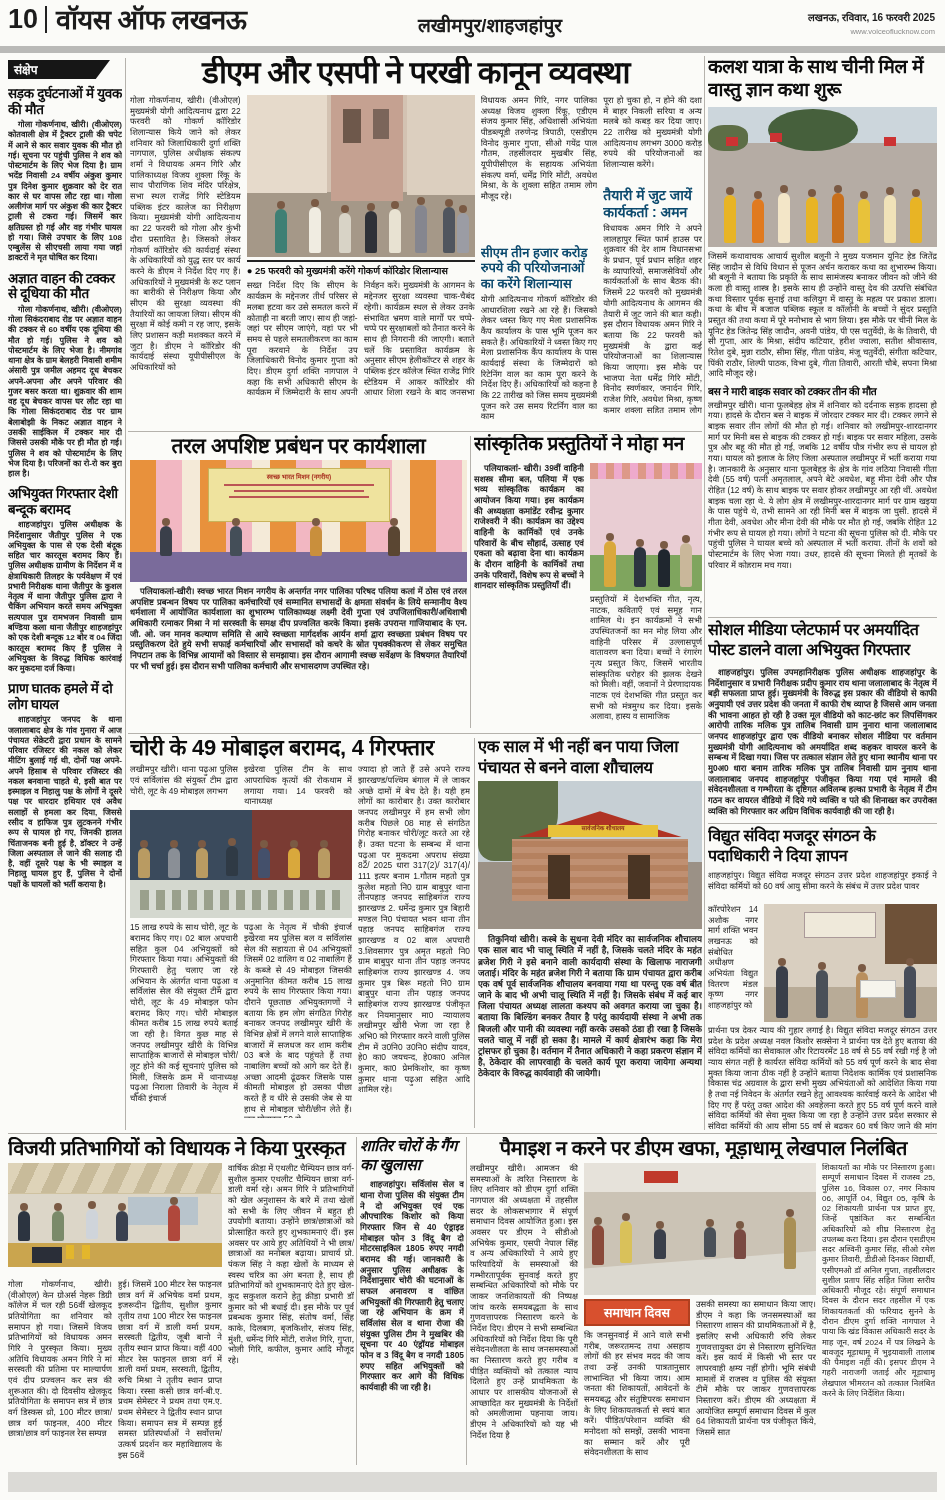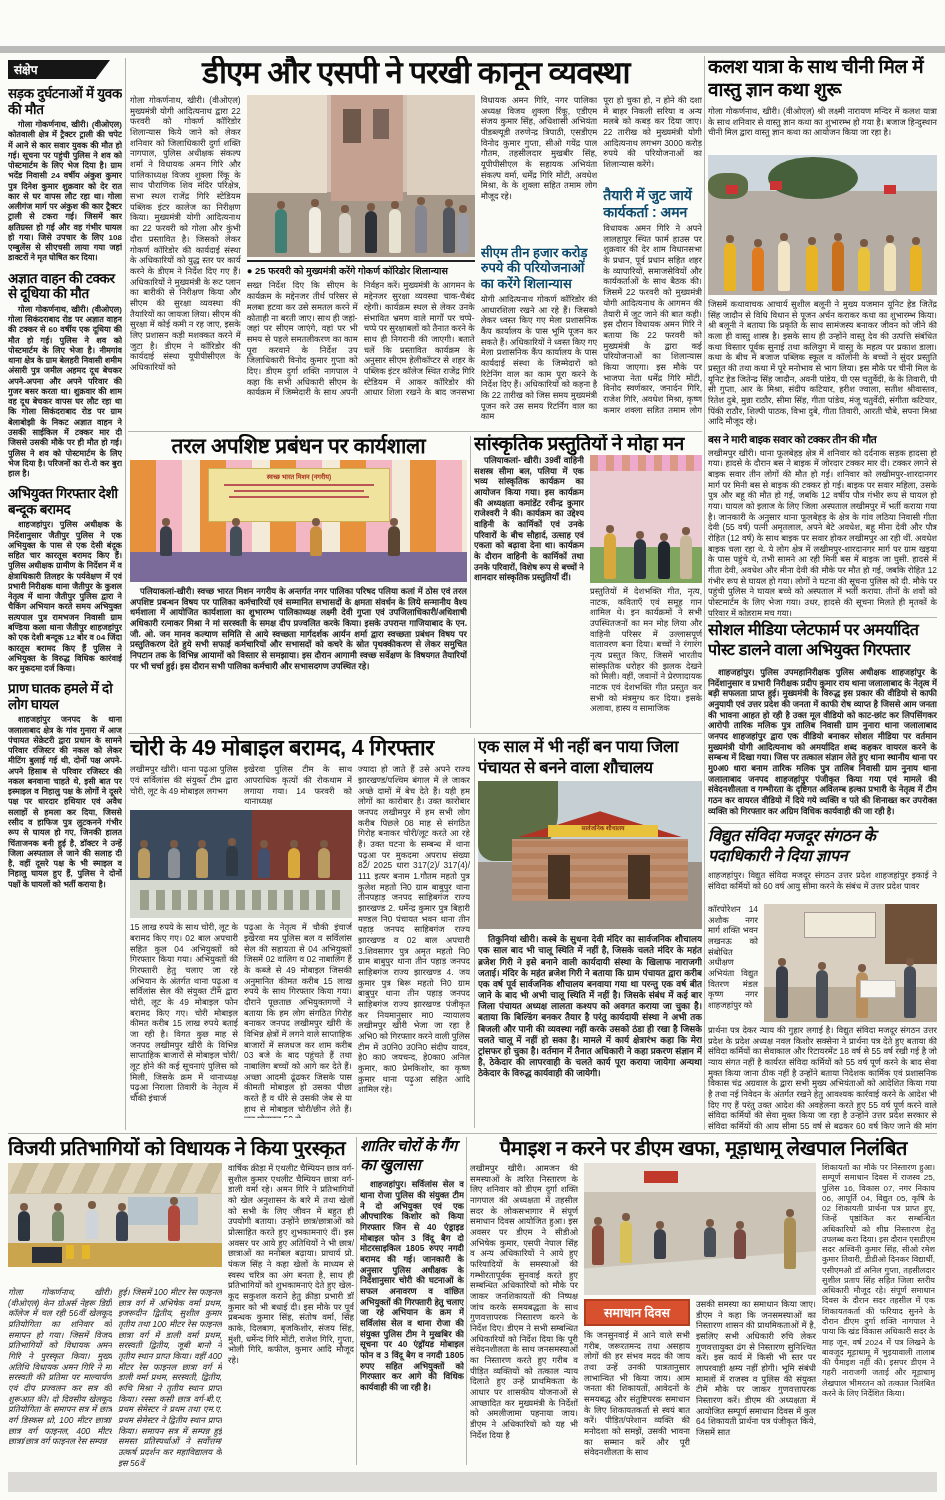--- a/index.html
+++ b/index.html
@@ -29,20 +29,27 @@
   .box-label{background:#d8502e;border:2px solid #b03f1f;color:#fff;font-weight:800;font-size:12.5px;
              text-align:center;padding:3px 2px;margin-bottom:4px;}
   .bstrip{background:#dbdad6;}
   .tinytxt{font-weight:700;color:#a32;line-height:1.1;text-align:center;}
 </style>
 </head>
 <body>
 
 <div class="page">
 
+  <div class="abs" style="left:0;top:0;width:945px;height:46px;">
+    <span class="abs" style="left:8px;top:6px;font-size:27px;font-weight:800;border-right:2px solid #222;padding-right:7px;line-height:1;">10</span>
+    <span class="abs" style="left:56px;top:7px;font-size:27px;font-weight:800;letter-spacing:-0.5px;line-height:1;">वॉयस ऑफ लखनऊ</span>
+    <span class="abs" style="left:320px;top:12px;width:340px;text-align:center;font-size:19px;font-weight:800;">लखीमपुर/शाहजहांपुर</span>
+    <span class="abs" style="right:10px;top:10px;font-size:10px;font-weight:700;">लखनऊ, रविवार, 16 फरवरी 2025</span>
+    <span class="abs" style="right:10px;top:27px;font-size:7.5px;color:#8a8a8a;">www.voiceoflucknow.com</span>
+  </div>
   <div class="abs" style="left:0;top:46px;width:945px;height:7px;background:#b9b9b7;"></div>
 
   <div class="abs clip leftflow" style="left:8px;top:60px;width:114px;height:1070px;">
     <div class="brief-box">संक्षेप</div>
     <div class="hd h-s">सड़क दुर्घटनाओं में युवक की मौत</div>
     <div class="body ind" style="font-size:8.1px;">गोला गोकर्णनाथ, खीरी। (वीओएल) कोतवाली क्षेत्र में ट्रैक्टर ट्राली की चपेट में आने से कार सवार युवक की मौत हो गई। सूचना पर पहुंची पुलिस ने शव को पोस्टमार्टम के लिए भेज दिया है। ग्राम भदेंड निवासी 24 वर्षीय अंकुश कुमार पुत्र दिनेश कुमार शुक्रवार को देर रात कार से घर वापस लौट रहा था। गोला अलीगंज मार्ग पर अंकुश की कार ट्रैक्टर ट्राली से टकरा गई। जिसमें कार क्षतिग्रस्त हो गई और वह गंभीर घायल हो गया। जिसे उपचार के लिए 108 एम्बुलेंस से सीएचसी लाया गया जहां डाक्टरों ने मृत घोषित कर दिया।</div>
     <div class="hd h-s">अज्ञात वाहन की टक्कर से दूधिया की मौत</div>
     <div class="body ind" style="font-size:8.1px;">गोला गोकर्णनाथ, खीरी। (वीओएल) गोला सिकंदराबाद रोड पर अज्ञात वाहन की टक्कर से 60 वर्षीय एक दूधिया की मौत हो गई। पुलिस ने शव को पोस्टमार्टम के लिए भेजा है। नीमगांव थाना क्षेत्र के ग्राम बेलहरी निवासी शमीम अंसारी पुत्र जमील अहमद दूध बेचकर अपने-अपना और अपने परिवार की गुजर बसर करता था। शुक्रवार की शाम वह दूध बेचकर वापस घर लौट रहा था कि गोला सिकंदराबाद रोड पर ग्राम बेलाबोझी के निकट अज्ञात वाहन ने उसकी साईकिल में टक्कर मार दी जिससे उसकी मौके पर ही मौत हो गई। पुलिस ने शव को पोस्टमार्टम के लिए भेज दिया है। परिजनों का रो-रो कर बुरा हाल है।</div>
     <div class="hd h-s">अभियुक्त गिरफ्तार देशी बन्दूक बरामद</div>
     <div class="body ind" style="font-size:8.1px;">शाहजहांपुर। पुलिस अधीक्षक के निर्देशानुसार जैतीपुर पुलिस ने एक अभियुक्त के पास से एक देसी बंदूक सहित चार कारतूस बरामद किए हैं। पुलिस अधीक्षक ग्रामीण के निर्देशन में व क्षेत्राधिकारी तिलहर के पर्यवेक्षण में एवं प्रभारी निरीक्षक थाना जैतीपुर के कुशल नेतृत्व में थाना जैतीपुर पुलिस द्वारा ने चैकिंग अभियान करते समय अभियुक्त सत्यपाल पुत्र रामभजन निवासी ग्राम बण्डिया कला थाना जैतीपुर शाहजहांपुर को एक देशी बन्दूक 12 बोर व 04 जिंदा कारतूस बरामद किए हैं पुलिस ने अभियुक्त के विरुद्ध विधिक कारंवाई कर मुकदमा दर्ज किया।</div>
@@ -105,21 +112,21 @@
       <div class="pn" style="left:30px;bottom:26px;background:#3a3f4a;"></div>
       <div class="pn" style="left:100px;bottom:26px;background:#444e58;"></div>
       <div class="pn" style="left:180px;bottom:26px;background:#c98f3c;"></div>
       <div class="pn" style="left:258px;bottom:26px;background:#5a4632;"></div>
     </div>
     <div class="body ind" style="margin-top:4px;height:140px;overflow:hidden;">पलियाकलां-खीरी। स्वच्छ भारत मिशन नगरीय के अन्तर्गत नगर पालिका परिषद पलिया कलां में ठोस एवं तरल अपशिष्ट प्रबन्धन विषय पर पालिका कर्मचारियों एवं सम्मानित सभासदों के क्षमता संवर्धन के लिये सन्मानीय वैश्य धर्मशाला में आयोजित कार्यशाला का शुभारम्भ पालिकाध्यक्ष लक्ष्मी देवी गुप्ता एवं उपजिलाधिकारी/अधिशाषी अधिकारी रत्नाकर मिश्रा ने मां सरस्वती के समक्ष दीप प्रज्वलित करके किया। इसके उपरान्त गाजियाबाद के एन. जी. ओ. जन मानव कल्याण समिति से आये स्वच्छता मार्गदर्शक आर्यन शर्मा द्वारा स्वच्छता प्रबंधन विषय पर प्रस्तुतिकरण देते हुये सभी सफाई कर्मचारियों और सभासदों को कचरे के स्रोत पृथक्कीकरण से लेकर समुचित निपटान तक के विभिन्न आयामों को विस्तार से समझाया। इस दौरान आगामी स्वच्छ सर्वेक्षण के विषयगत तैयारियों पर भी चर्चा हुई। इस दौरान सभी पालिका कर्मचारी और सभासदगण उपस्थित रहे।</div>
   </div>
 
   <div class="abs clip" style="left:474px;top:434px;width:228px;height:296px;">
     <div class="hd h-l" style="font-size:19px;">सांस्कृतिक प्रस्तुतियों ने मोहा मन</div>
-    <div class="flexr" style="margin-top:0;height:264px;">
+    <div class="flexr" style="margin-top:8px;height:264px;">
       <div class="col body ind" style="width:110px;height:264px;">पलियाकलां- खीरी। 39वीं वाहिनी सशस्त्र सीमा बल, पलिया में एक भव्य सांस्कृतिक कार्यक्रम का आयोजन किया गया। इस कार्यक्रम की अध्यक्षता कमांडेंट रवीन्द्र कुमार राजेश्वरी ने की। कार्यक्रम का उद्देश्य वाहिनी के कार्मिकों एवं उनके परिवारों के बीच सौहार्द, उत्साह एवं एकता को बढ़ावा देना था। कार्यक्रम के दौरान वाहिनी के कार्मिकों तथा उनके परिवारों, विशेष रूप से बच्चों ने शानदार सांस्कृतिक प्रस्तुतियाँ दीं।</div>
       <div style="width:112px;">
         <div class="photo" style="width:112px;height:128px;background:linear-gradient(180deg,#e9cdd3 0 72%,#7fa55e 72% 100%);">
           <div class="abs" style="left:0;top:0;width:112px;height:16px;background:repeating-linear-gradient(90deg,#d98,#d98 8px,#eac 8px 16px);"></div>
           <div class="pn" style="left:14px;background:#d9a83c;height:46px;"></div>
           <div class="pn" style="left:44px;background:#2c3440;height:40px;"></div>
           <div class="pn" style="left:68px;background:#1f262e;height:38px;"></div>
           <div class="pn" style="left:90px;background:#c9b79a;height:44px;"></div>
         </div>
         <div class="body" style="margin-top:3px;height:130px;overflow:hidden;">प्रस्तुतियों में देशभक्ति गीत, नृत्य, नाटक, कविताएँ एवं समूह गान शामिल थे। इन कार्यक्रमों ने सभी उपस्थितजनों का मन मोह लिया और वाहिनी परिसर में उल्लासपूर्ण वातावरण बना दिया। बच्चों ने रंगारंग नृत्य प्रस्तुत किए, जिसमें भारतीय सांस्कृतिक धरोहर की झलक देखने को मिली। वहीं, जवानों ने प्रेरणादायक नाटक एवं देशभक्ति गीत प्रस्तुत कर सभी को मंत्रमुग्ध कर दिया। इसके अलावा, हास्य व सामाजिक</div>
@@ -165,21 +172,20 @@
         <div class="tinytxt" style="font-size:6px;color:#8a2a1a;">सार्वजनिक शौचालय</div>
       </div>
       <div class="abs" style="left:70px;top:74px;width:22px;height:44px;background:#4a3524;"></div>
       <div class="abs" style="left:150px;top:74px;width:22px;height:44px;background:#4a3524;"></div>
     </div>
     <div class="body ind" style="margin-top:5px;height:220px;overflow:hidden;font-size:8.8px;">तिकुनियां खीरी। कस्बे के सुधना देवी मंदिर का सार्वजनिक शौचालय एक साल बाद भी चालू स्थिति में नहीं है, जिसके चलते मंदिर के महंत ब्रजेश गिरी ने इसे बनाने वाली कार्यदायी संस्था के खिलाफ नाराजगी जताई। मंदिर के महंत ब्रजेश गिरी ने बताया कि ग्राम पंचायत द्वारा करीब एक वर्ष पूर्व सार्वजनिक शौचालय बनवाया गया था परन्तु एक वर्ष बीत जाने के बाद भी अभी चालू स्थिति में नहीं है। जिसके संबंध में कई बार जिला पंचायत अध्यक्ष लालता कश्यप को अवगत कराया जा चुका है। बताया कि बिल्डिंग बनकर तैयार है परंतु कार्यदायी संस्था ने अभी तक बिजली और पानी की व्यवस्था नहीं करके उसको ठंडा ही रखा है जिसके चलते चालू में नहीं हो सका है। मामले में कार्य क्षेत्रारंभ कहा कि मेरा ट्रांसफर हो चुका है। वर्तमान में तैनात अधिकारी ने कहा प्रकरण संज्ञान में है, ठेकेदार की लापरवाही के चलते कार्य पूरा कराया जायेगा अन्यथा ठेकेदार के विरुद्ध कार्यवाही की जायेगी।</div>
   </div>
 
   <div class="abs clip" style="left:708px;top:56px;width:229px;height:560px;">
     <div class="hd" style="font-size:19px;line-height:1.2;height:48px;overflow:hidden;">कलश यात्रा के साथ चीनी मिल में वास्तु ज्ञान कथा शुरू</div>
-    <div class="body" style="height:46px;overflow:hidden;margin-top:2px;">गोला गोकर्णनाथ, खीरी। (वीओएल) श्री लक्ष्मी नारायण मन्दिर में कलश यात्रा के साथ शनिवार से वास्तु ज्ञान कथा का शुभारम्भ हो गया है। बजाज हिन्दुस्थान चीनी मिल द्वारा वास्तु ज्ञान कथा का आयोजन किया जा रहा है।</div>
     <div class="photo" style="width:229px;height:140px;margin-top:3px;background:linear-gradient(180deg,#ccd6dc 0 26%,#b5aca4 26% 100%);">
       <div class="abs" style="left:60px;top:2px;width:90px;height:42px;background:#46603c;border-radius:50%;"></div>
       <div class="abs" style="left:0;top:18px;width:40px;height:26px;background:#5d6e46;border-radius:40%;"></div>
       <div class="abs" style="left:18px;top:30px;width:12px;height:9px;background:#c33;"></div>
       <div class="abs" style="left:62px;top:26px;width:12px;height:9px;background:#c33;"></div>
       <div class="abs" style="left:176px;top:30px;width:12px;height:9px;background:#c33;"></div>
       <div class="pn" style="left:16px;background:#e8b425;height:48px;"></div>
       <div class="pn" style="left:44px;background:#e07a1f;height:44px;"></div>
       <div class="pn" style="left:70px;background:#f3e6c8;height:50px;"></div>
       <div class="pn" style="left:98px;background:#e8b425;height:46px;"></div>
@@ -192,21 +198,21 @@
     <div class="hd" style="font-size:10.5px;margin:3px 0 2px 0;">बस ने मारी बाइक सवार को टक्कर तीन की मौत</div>
     <div class="body" style="height:168px;overflow:hidden;">लखीमपुर खीरी। थाना फूलबेहड़ क्षेत्र में शनिवार को दर्दनाक सड़क हादसा हो गया। हादसे के दौरान बस ने बाइक में जोरदार टक्कर मार दी। टक्कर लगने से बाइक सवार तीन लोगों की मौत हो गई। शनिवार को लखीमपुर-शारदानगर मार्ग पर मिनी बस से बाइक की टक्कर हो गई। बाइक पर सवार महिला, उसके पुत्र और बहू की मौत हो गई, जबकि 12 वर्षीय पौत्र गंभीर रूप से घायल हो गया। घायल को इलाज के लिए जिला अस्पताल लखीमपुर में भर्ती कराया गया है। जानकारी के अनुसार थाना फूलबेहड़ के क्षेत्र के गांव लठिया निवासी गीता देवी (55 वर्ष) पत्नी अमृतलाल, अपने बेटे अवधेश, बहू मीना देवी और पौत्र रोहित (12 वर्ष) के साथ बाइक पर सवार होकर लखीमपुर आ रही थीं. अवधेश बाइक चला रहा थे. ये लोग क्षेत्र में लखीमपुर-शारदानगर मार्ग पर ग्राम खइया के पास पहुंचे थे, तभी सामने आ रही मिनी बस में बाइक जा घुसी. हादसे में गीता देवी, अवधेश और मीना देवी की मौके पर मौत हो गई, जबकि रोहित 12 गंभीर रूप से घायल हो गया। लोगों ने घटना की सूचना पुलिस को दी. मौके पर पहुंची पुलिस ने घायल बच्चे को अस्पताल में भर्ती कराया. तीनों के शवों को पोस्टमार्टम के लिए भेजा गया। उधर, हादसे की सूचना मिलते ही मृतकों के परिवार में कोहराम मच गया।</div>
   </div>
 
   <div class="abs clip" style="left:708px;top:620px;width:229px;height:202px;">
     <div class="hd h-m" style="font-size:16px;line-height:1.25;height:44px;overflow:hidden;">सोशल मीडिया प्लेटफार्म पर अमर्यादित पोस्ट डालने वाला अभियुक्त गिरफ्तार</div>
     <div class="body ind" style="margin-top:3px;height:150px;overflow:hidden;">शाहजहांपुर। पुलिस उपमहानिरीक्षक पुलिस अधीक्षक शाहजहांपुर के निर्देशानुसार व प्रभारी निरीक्षक प्रदीप कुमार राय थाना जलालाबाद के नेतृत्व में बड़ी सफलता प्राप्त हुई। मुख्यमंत्री के विरुद्ध इस प्रकार की वीडियो से काफी अनुयायी एवं उत्तर प्रदेश की जनता में काफी रोष व्याप्त है जिससे आम जनता की भावना आहत हो रही है उक्त मूल वीडियो को काट-छांट कर लिपसिंगकर आरोपी तारिक मलिक पुत्र तालिब निवासी ग्राम नुनारा थाना जलालाबाद जनपद शाहजहांपुर द्वारा एक वीडियो बनाकर सोशल मीडिया पर वर्तमान मुख्यमंत्री योगी आदित्यनाथ को अमर्यादित शब्द कहकर वायरल करने के सम्बन्ध में दिखा गया। जिस पर तत्काल संज्ञान लेते हुए थाना स्थानीय थाना पर मु0अ0 धारा बनाम तारिक मलिक पुत्र तालिब निवासी ग्राम नुनाय थाना जलालाबाद जनपद शाहजहांपुर पंजीकृत किया गया एवं मामले की संवेदनशीलता व गम्भीरता के दृष्टिगत अविलम्ब हल्का प्रभारी के नेतृत्व में टीम गठन कर वायरल वीडियो में दिये गये व्यक्ति व पते की शिनाख्त कर उपरोक्त व्यक्ति को गिरफ्तार कर अग्रिम विधिक कार्यवाही की जा रही है।</div>
   </div>
 
   <div class="abs clip" style="left:708px;top:826px;width:229px;height:304px;">
-    <div class="hd h-m" style="font-size:16px;line-height:1.25;height:42px;overflow:hidden;font-style:italic;">विद्युत संविदा मजदूर संगठन के पदाधिकारी ने दिया ज्ञापन</div>
+    <div class="hd h-m" style="font-size:16px;line-height:1.25;height:42px;overflow:hidden;">विद्युत संविदा मजदूर संगठन के पदाधिकारी ने दिया ज्ञापन</div>
     <div class="body" style="height:32px;overflow:hidden;margin-top:2px;">शाहजहांपुर। विद्युत संविदा मजदूर संगठन उत्तर प्रदेश शाहजहांपुर इकाई ने संविदा कर्मियों को 60 वर्ष आयु सीमा करने के संबंध में उत्तर प्रदेश पावर</div>
     <div class="flexr" style="height:118px;margin-top:2px;">
       <div class="col body" style="width:50px;height:118px;">कॉरपोरेशन 14 अशोक नगर मार्ग शक्ति भवन लखनऊ को संबोधित अधीक्षण अभियंता विद्युत वितरण मंडल कृष्ण नगर शाहजहांपुर को</div>
       <div class="photo" style="width:173px;height:118px;background:linear-gradient(180deg,#d9cfc0 0 70%,#b8ab97 70% 100%);">
         <div class="abs" style="right:0;top:0;width:52px;height:60px;background:#6e5138;"></div>
         <div class="abs" style="left:40px;top:8px;width:70px;height:24px;background:#efe9da;border:1px solid #a99;"></div>
         <div class="pn" style="left:12px;background:#3a3f4a;height:52px;"></div>
         <div class="pn" style="left:52px;background:#4a5058;height:48px;"></div>
         <div class="pn" style="left:92px;background:#b98f5e;height:46px;"></div>
         <div class="pn" style="left:140px;background:#474d59;height:52px;"></div>
@@ -226,21 +232,21 @@
           <div class="pn" style="left:10px;bottom:26px;background:#2c3440;"></div>
           <div class="pn" style="left:44px;bottom:26px;background:#7a8a6a;"></div>
           <div class="pn" style="left:78px;bottom:28px;background:#cfd4da;"></div>
           <div class="pn" style="left:108px;bottom:26px;background:#3a4150;"></div>
           <div class="pn" style="left:160px;bottom:26px;background:#b0483c;height:36px;"></div>
           <div class="abs" style="left:0;bottom:0;width:214px;height:24px;background:#caa54e;"></div>
           <div class="abs" style="left:58px;bottom:8px;width:8px;height:14px;background:#e3b62c;"></div>
           <div class="abs" style="left:74px;bottom:8px;width:8px;height:14px;background:#e3b62c;"></div>
           <div class="abs" style="left:24px;bottom:4px;width:30px;height:16px;background:#2a2e38;"></div>
         </div>
-        <div class="flexr" style="margin-top:20px;height:190px;font-style:italic;">
+        <div class="flexr" style="margin-top:12px;height:190px;">
           <div class="col body" style="width:104px;height:190px;">गोला गोकर्णनाथ, खीरी। (वीओएल) केन ग्रोअर्स नेहरू डिग्री कॉलेज में चल रही 56वीं खेलकूद प्रतियोगिता का शनिवार को समापन हो गया। जिसमें विजय प्रतिभागियों को विधायक अमन गिरि ने पुरस्कृत किया। मुख्य अतिथि विधायक अमन गिरि ने मां सरस्वती की प्रतिमा पर माल्यार्पण एवं दीप प्रज्वलन कर सत्र की शुरूआत की। दो दिवसीय खेलकूद प्रतियोगिता के समापन सत्र में छात्र वर्ग डिस्कस थ्रो, 100 मीटर छात्रा/छात्र वर्ग फाइनल, 400 मीटर छात्रा/छात्र वर्ग फाइनल रेस सम्पन्न</div>
           <div class="col body" style="width:104px;height:190px;">हुई। जिसमें 100 मीटर रेस फाइनल छात्र वर्ग में अभिषेक वर्मा प्रथम, इजरूदीन द्वितीय, सुशील कुमार तृतीय तथा 100 मीटर रेस फाइनल छात्रा वर्ग में डाली वर्मा प्रथम, सरस्वती द्वितीय, जूबी बानो ने तृतीय स्थान प्राप्त किया। वहीं 400 मीटर रेस फाइनल छात्रा वर्ग में डाली वर्मा प्रथम, सरस्वती, द्वितीय, रूचि मिश्रा ने तृतीय स्थान प्राप्त किया। रस्सा कसी छात्र वर्ग-बी.ए. प्रथम सेमेस्टर ने प्रथम तथा एम.ए. प्रथम सेमेस्टर ने द्वितीय स्थान प्राप्त किया। समापन सत्र में सम्पन्न हुई समस्त प्रतिस्पर्धाओं ने सर्वोत्तम/उत्कर्ष प्रदर्शन कर महाविद्यालय के इस 56वें</div>
         </div>
       </div>
       <div class="col body" style="width:126px;height:298px;">वार्षिक क्रीड़ा में एथलीट चैम्पियन छात्र वर्ग-सुशील कुमार एथलीट चैम्पियन छात्रा वर्ग-डाली वर्मा रहे। अमन गिरि ने प्रतिभागियों को खेल अनुशासन के बारे में तथा खेलों को सभी के लिए जीवन में बहुत ही उपयोगी बताया। उन्होंने छात्र/छात्राओं को प्रोत्साहित करते हुए शुभकामनाएं दीं। इस अवसर पर आये हुए अतिथियों ने भी छात्र/छात्राओं का मनोबल बढ़ाया। प्राचार्य प्रो. पंकज सिंह ने कहा खेलों के माध्यम से स्वस्थ चरित्र का अंग बनता है, साथ ही प्रतिभागियों को शुभकामनाएं देते हुए खेल-कूद सकुशल कराने हेतु क्रीड़ा प्रभारी डॉ कुमार को भी बधाई दी। इस मौके पर पूर्व प्रबन्धक कुमार सिंह, संतोष वर्मा, सिंह काके, दिलबाग, बृजकिशोर, संजय सिंह, मुंशी, धर्मेन्द गिरि मोंटी, राजेश गिरि, गुप्ता, भोली गिरि, कफील, कुमार आदि मौजूद रहे।</div>
     </div>
   </div>
 
   <div class="abs clip" style="left:360px;top:1137px;width:104px;height:330px;">
     <div class="hd" style="font-size:15.5px;line-height:1.2;font-style:italic;">शातिर चोरों के गैंग का खुलासा</div>

